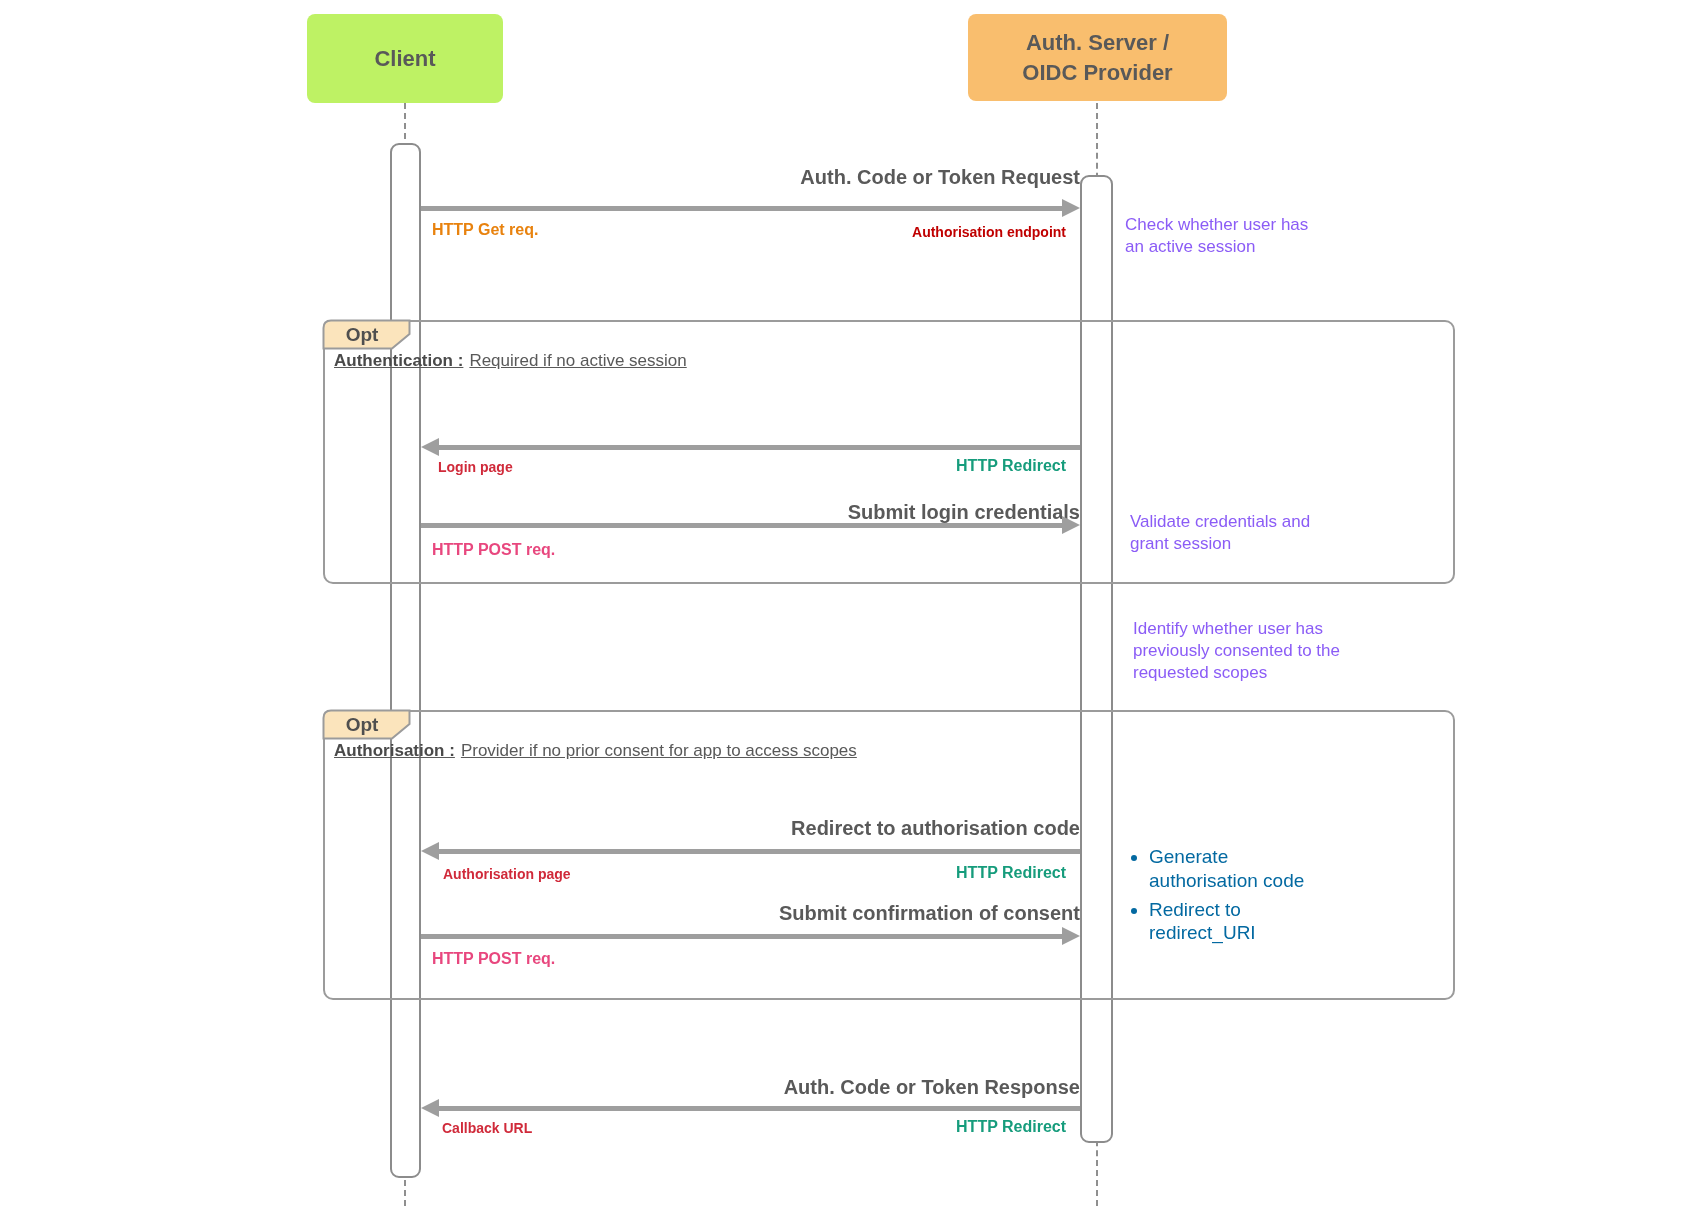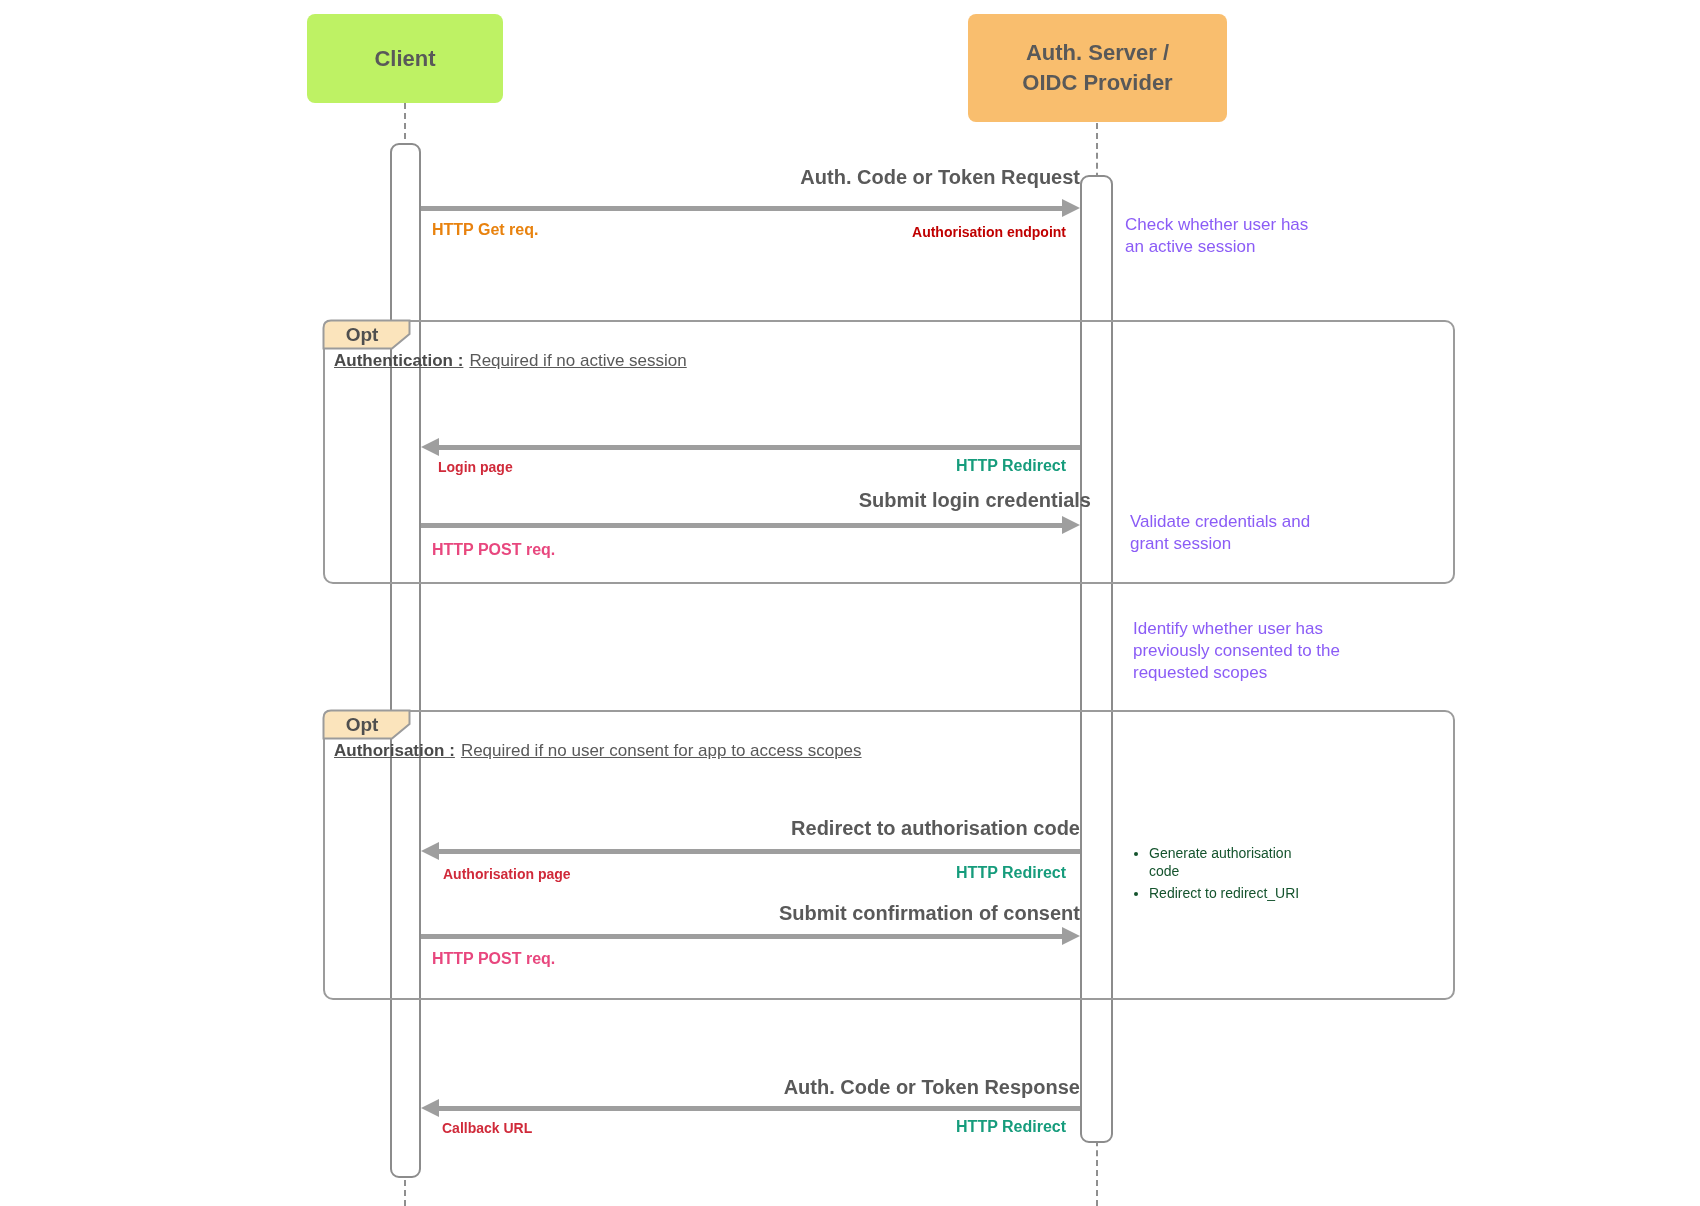--- a/index.html
+++ b/index.html
@@ -37,39 +37,39 @@
   .sub{font-weight:bold;white-space:nowrap;}
   .lbl-orange{color:#E8820E;font-size:16px;}
   .lbl-darkred{color:#C00000;font-size:14px;}
   .lbl-red{color:#D02A3A;font-size:14px;}
   .lbl-teal{color:#169C7C;font-size:16px;}
   .lbl-pink{color:#E8477E;font-size:16px;}
   .right-align{left:421px;width:645px;text-align:right;}
 
   
   .note{font-size:17px;color:#8b5cf6;white-space:pre-line;line-height:1.3;}
-  .note-bullets{font-size:14px;color:#14532d;line-height:1.25;}
+  .note-bullets{font-size:19px;color:#0369a1;line-height:1.25;}
   .note-bullets ul{margin:0;padding-left:24px;}
   .note-bullets li{margin-bottom:5px;}
 </style>
 </head>
 <body>
 
 <div id="stage">
 
   <div class="abs lifeline" style="left:404px;top:103px;height:1103px;"></div>
   <div class="abs lifeline" style="left:1096px;top:103px;height:1103px;"></div>
 
   <div class="abs activation" style="left:390px;top:143px;width:31px;height:1035px;"></div>
   <div class="abs activation" style="left:1080px;top:175px;width:33px;height:968px;"></div>
 
   <div class="abs actor actor-client" style="left:307px;top:14px;width:196px;height:89px;">
     <span>Client</span>
   </div>
-  <div class="abs actor actor-server" style="left:968px;top:14px;width:259px;height:108px;">
+  <div class="abs actor actor-server" style="left:968px;top:14px;width:259px;height:87px;">
     <span>Auth. Server /
 OIDC Provider</span>
   </div>
 
   <div class="abs fragment" style="left:323px;top:320px;width:1132px;height:264px;"></div>
   <div class="abs" style="left:322px;top:319px;width:89px;height:31px;">
     <svg width="89" height="31" style="position:absolute;left:0;top:0;">
       <path d="M1.5 29.5 L1.5 9 Q1.5 1.5 9 1.5 L87.5 1.5 L87.5 15 L70 29.5 Z" fill="#FBE4BC" stroke="#9b9b9b" stroke-width="2"></path>
     </svg>
     <div class="abs frag-keyword" style="left:0;top:0;">Opt</div>
@@ -79,38 +79,38 @@
   </div>
 
   <div class="abs fragment" style="left:323px;top:710px;width:1132px;height:290px;"></div>
   <div class="abs" style="left:322px;top:709px;width:89px;height:31px;">
     <svg width="89" height="31" style="position:absolute;left:0;top:0;">
       <path d="M1.5 29.5 L1.5 9 Q1.5 1.5 9 1.5 L87.5 1.5 L87.5 15 L70 29.5 Z" fill="#FBE4BC" stroke="#9b9b9b" stroke-width="2"></path>
     </svg>
     <div class="abs frag-keyword" style="left:0;top:0;">Opt</div>
   </div>
   <div class="abs frag-label" style="left:334px;top:741px;">
-    <span class="bold">Authorisation :</span><span class="cond">Required if no user consent for app to access scopes</span>
+    <span class="bold">Authorisation :</span><span class="cond">Provider if no prior consent for app to access scopes</span>
   </div>
 
   <div class="abs msg-title" style="top:166px;">Auth. Code or Token Request</div>
   <div class="abs arrow-body" style="left:421px;top:206px;width:642px;"></div>
   <div class="abs ah ah-r" style="left:1062px;top:199px;"></div>
   <div class="abs sub lbl-orange" style="left:432px;top:221px;">HTTP Get req.</div>
   <div class="abs sub lbl-darkred right-align" style="top:224px;">Authorisation endpoint</div>
 
   <div class="abs note" style="left:1125px;top:214px;width:270px;">Check whether user has
 an active session</div>
 
   <div class="abs ah ah-l" style="left:421px;top:438px;"></div>
   <div class="abs arrow-body" style="left:439px;top:445px;width:641px;"></div>
   <div class="abs sub lbl-red" style="left:438px;top:459px;">Login page</div>
   <div class="abs sub lbl-teal right-align" style="top:457px;">HTTP Redirect</div>
 
-  <div class="abs msg-title" style="top:489px;padding-left:11px;">Submit login credentials</div>
+  <div class="abs msg-title" style="top:501px;">Submit login credentials</div>
   <div class="abs arrow-body" style="left:421px;top:523px;width:642px;"></div>
   <div class="abs ah ah-r" style="left:1062px;top:516px;"></div>
   <div class="abs sub lbl-pink" style="left:432px;top:541px;">HTTP POST req.</div>
 
   <div class="abs note" style="left:1130px;top:511px;width:270px;">Validate credentials and
 grant session</div>
 
   <div class="abs note" style="left:1133px;top:618px;width:290px;">Identify whether user has
 previously consented to the
 requested scopes</div>

